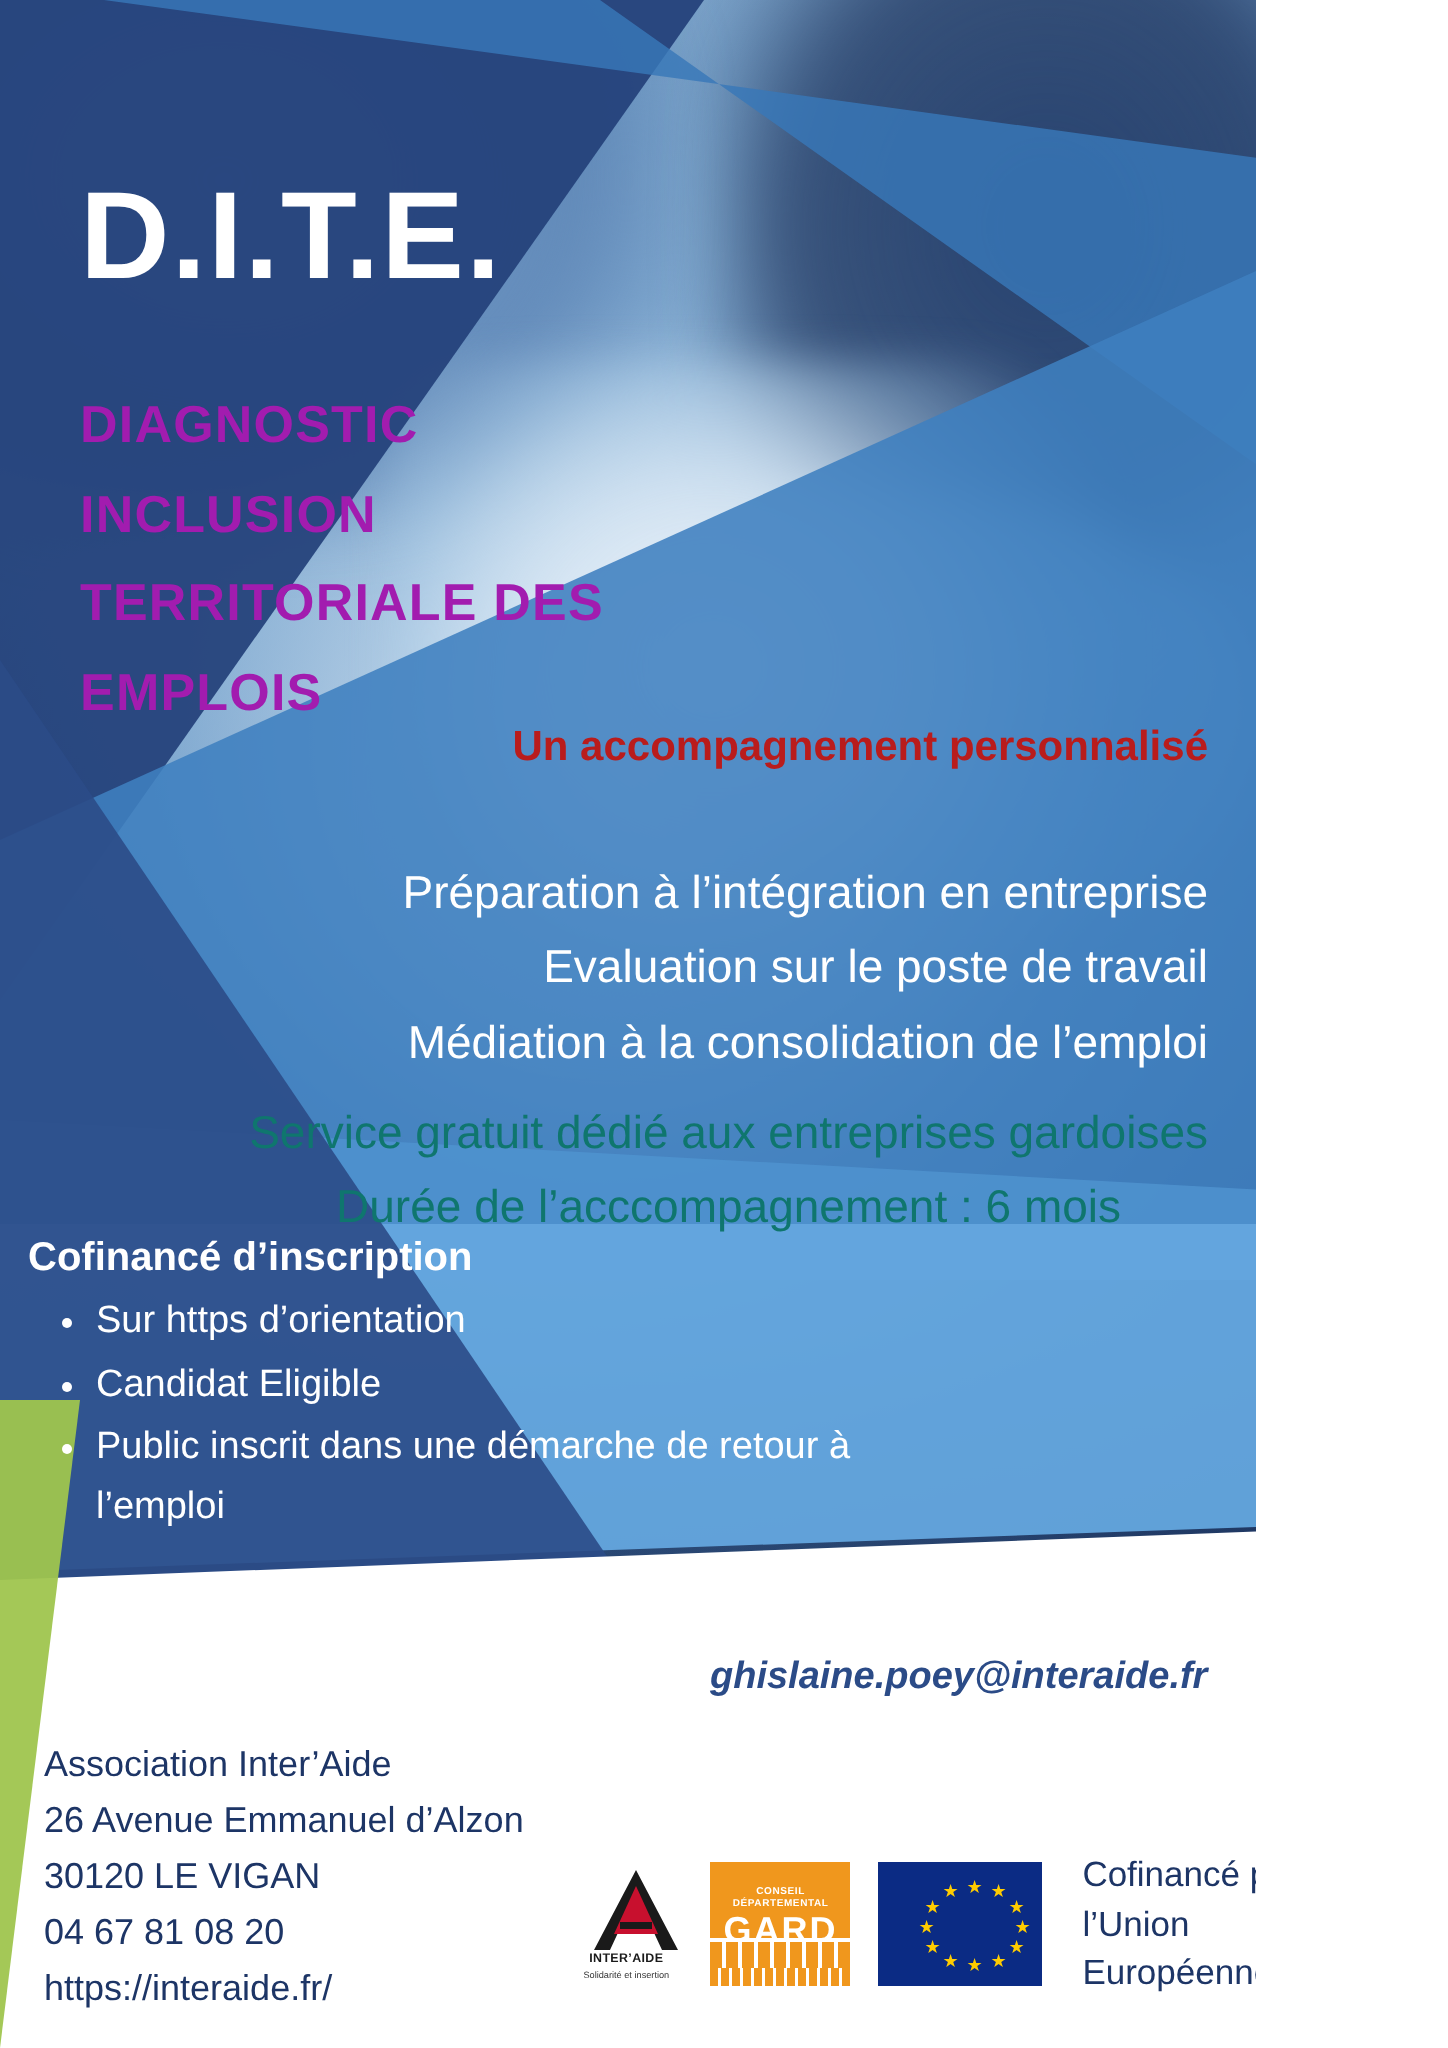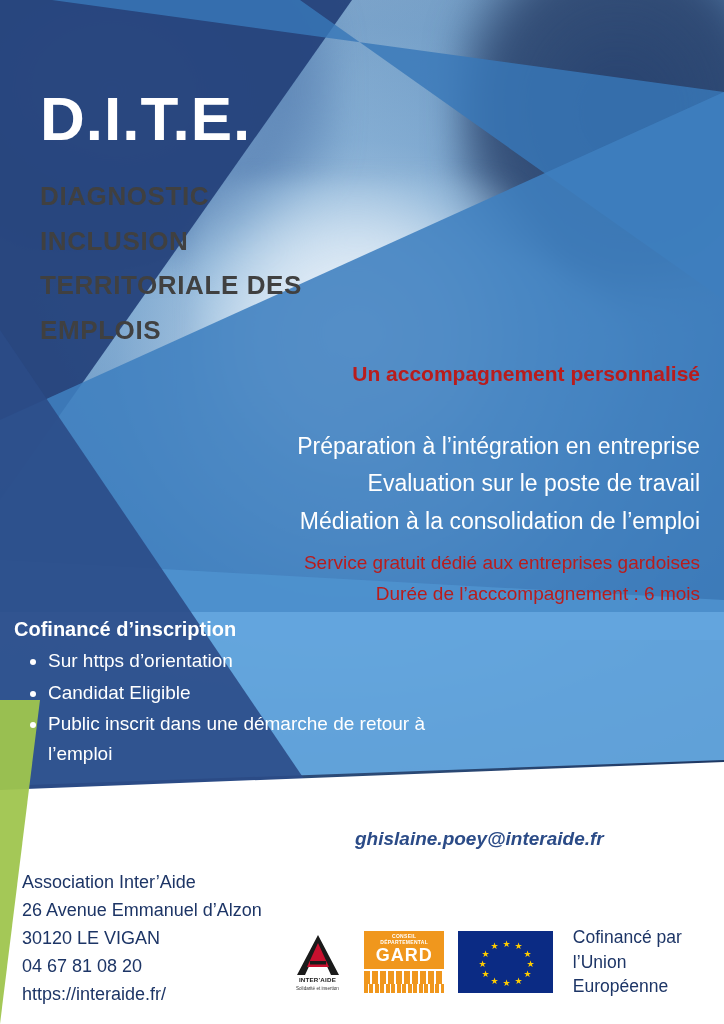--- a/index.html
+++ b/index.html
@@ -5,21 +5,21 @@
   html, body {
     margin: 0;
     padding: 0;
     background: #ffffff;
   }
   body {
     font-family: "Liberation Sans", sans-serif;
   }
   #poster {
     position: relative;
-    width: 724px;
+    width: 628px;
     height: 1024px;
     overflow: hidden;
     background: #ffffff;
   }
 
   
   .photo {
     position: absolute;
     inset: 0;
     background:
@@ -118,22 +118,22 @@
     position: absolute;
     left: 40px; top: 88px;
     color: #ffffff;
     font-size: 62px;
     font-weight: bold;
     letter-spacing: 1px;
     line-height: 1;
   }
   .subtitle {
     position: absolute;
-    left: 40px; top: 174px;
-    color: #404040;
+    left: 40px; top: 190px;
+    color: #a21caf;
     font-size: 26px;
     font-weight: bold;
     line-height: 1.72;
     letter-spacing: 0.6px;
     max-width: 400px;
   }
   .slogan {
     position: absolute;
     right: 24px; top: 362px;
     color: #b91c1c;
@@ -145,23 +145,23 @@
     position: absolute;
     right: 24px; top: 428px;
     color: #ffffff;
     font-size: 23px;
     text-align: right;
     line-height: 1.62;
   }
   .gratuit {
     position: absolute;
     right: 24px; top: 548px;
-    color: #b91c1c;
-    font-size: 19px;
-    text-align: right;
+    color: #0f766e;
+    font-size: 23px;
+    text-align: center;
     line-height: 1.62;
   }
   .modalites-title {
     position: absolute;
     left: 14px; top: 618px;
     color: #ffffff;
     font-size: 20px;
     font-weight: bold;
   }
   .modalites-list {
@@ -217,21 +217,21 @@
     font-size: 6.2px; font-weight: bold; color: #1a1a1a;
     letter-spacing: 0.2px; text-align: center; line-height: 1.25;
     padding-bottom: 1px;
   }
   .ia-text .sub { font-weight: normal; font-size: 4.6px; color: #333; letter-spacing: 0; }
 
   .logo-gard {
     width: 82px; height: 62px;
     background: #f0971d;
     display: flex; flex-direction: column; align-items: center; justify-content: flex-start;
-    padding-top: 2px;
+    padding-top: 12px;
     box-sizing: border-box;
     position: relative;
   }
   .gard-small { color: #ffffff; font-size: 5px; font-weight: bold; letter-spacing: 0.3px; line-height: 1.25; text-align: center;}
   .gard-big { color: #ffffff; font-size: 18px; font-weight: bold; letter-spacing: 1px; line-height: 1; margin-top: 1px;}
   .gard-arena {
     position: absolute; bottom: 0; left: 0; right: 0; height: 22px;
     background:
       repeating-linear-gradient(90deg, #f0971d 0 6px, #ffffff 6px 8px),
       #ffffff;

